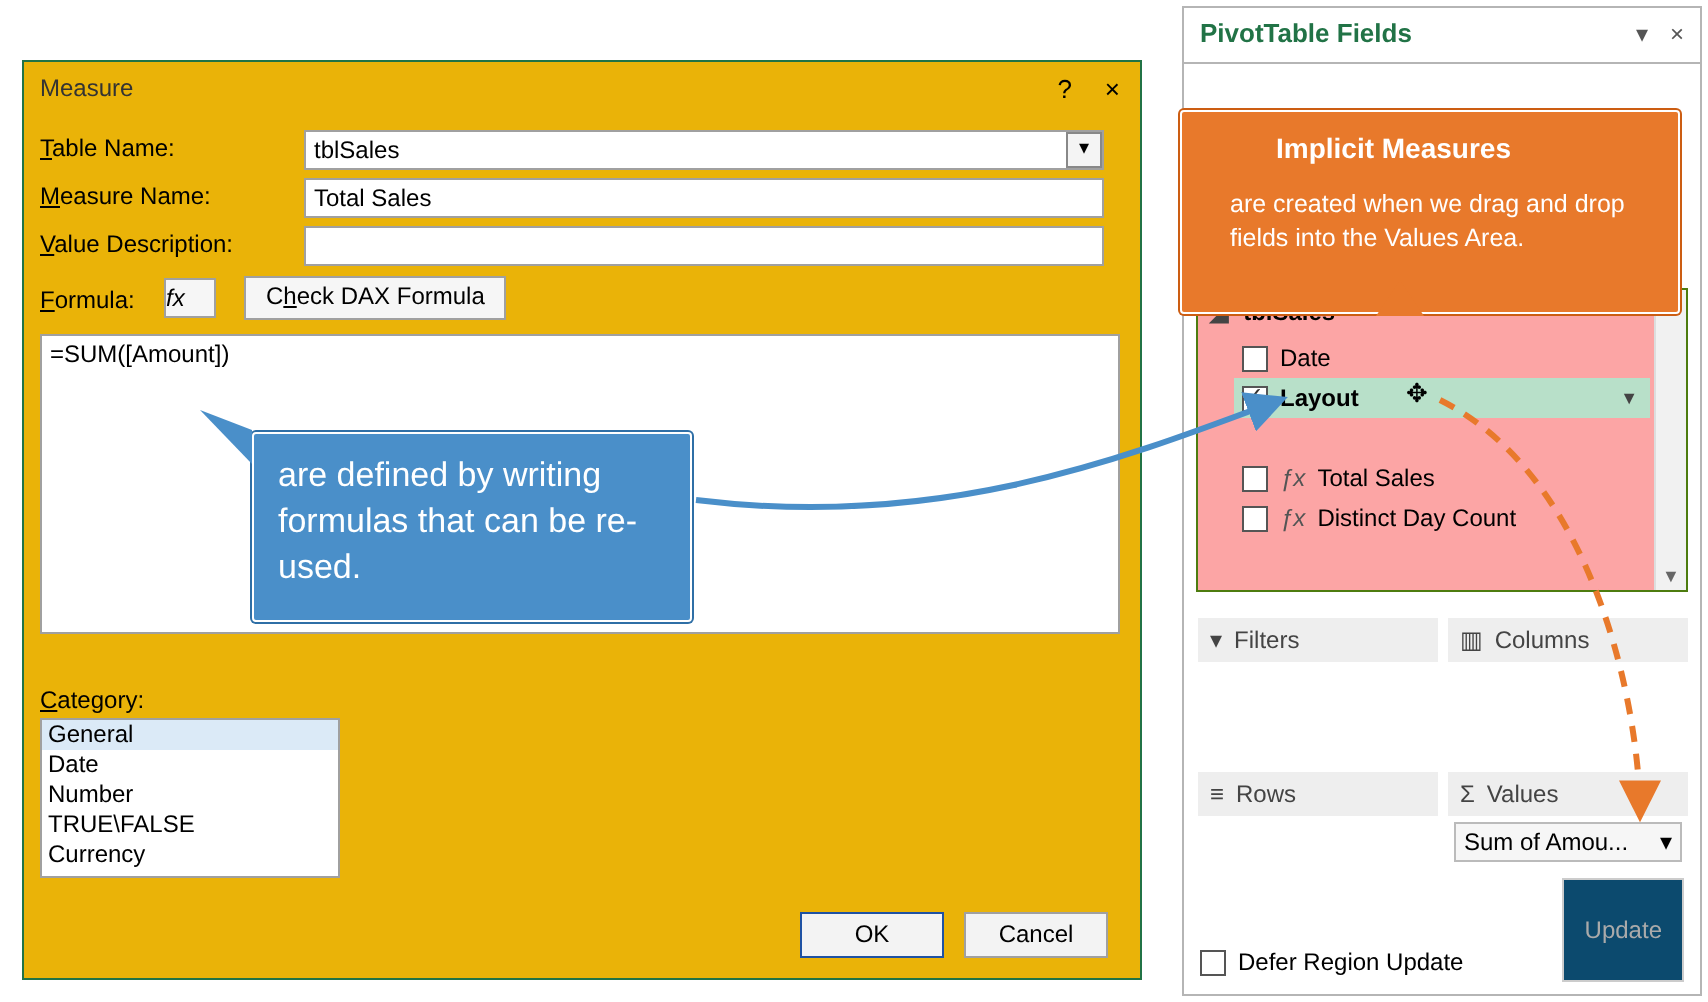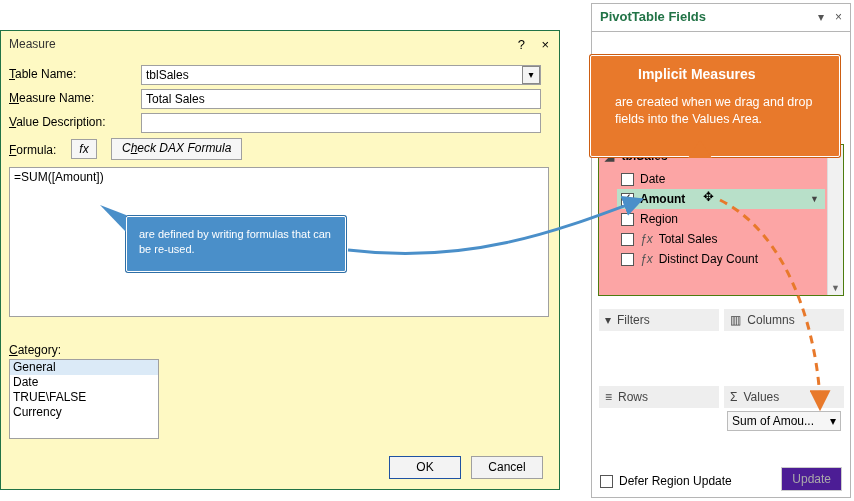--- a/index.html
+++ b/index.html
@@ -1,34 +1,34 @@
 <!DOCTYPE html>
 <html><head>
 <meta charset="utf-8">
 <style>
   * { box-sizing: border-box; font-family: "Segoe UI", Tahoma, sans-serif; font-size: 12px; }
   body { margin:0; padding:0; width:854px; height:501px; background:#fff; position:relative; overflow:hidden; }
 
   
-  .measure-dialog { position:absolute; left:0; top:30px; width:560px; height:460px;
-    border:1.5px solid #217346; background:#fef9c3; }
+  .measure-dialog { position:absolute; left:11px; top:30px; width:560px; height:460px;
+    border:1.5px solid #217346; background:#eab308; }
   .mdlg-title { position:absolute; left:8px; top:6px; font-size:12px; color:#333; }
   .mdlg-help  { position:absolute; right:34px; top:6px; font-size:13px; color:#000; cursor:pointer; }
   .mdlg-close { position:absolute; right:10px;  top:6px; font-size:13px; color:#000; cursor:pointer; }
 
   .lbl { position:absolute; color:#000; white-space:nowrap; }
   .u  { text-decoration:underline; }
   .input { position:absolute; border:1px solid #a0a0a0; background:#fff; height:20px; padding:2px 4px; }
 
   .tablename-combo { position:absolute; width:400px; height:20px; border:1px solid #a0a0a0; background:#fff; }
   .tablename-combo .txt { position:absolute; left:4px; top:2px; }
   .tablename-combo .dd  { position:absolute; right:0; top:0; width:18px; height:18px; border:1px solid #888; text-align:center; line-height:16px; cursor:pointer; font-size:10px; background:#f4f4f4;}
 
   .fx-btn { position:absolute; width:26px; height:20px; border:1px solid #a0a0a0; background:#f6f6f6;
-            font-style:italic; text-align:center; line-height:18px; cursor:pointer;}
+            font-style:italic; line-height:18px; cursor:pointer;}
   .checkdax { position:absolute; height:22px; border:1px solid #a0a0a0; background:#f6f6f6;
               padding:2px 10px; cursor:pointer;}
 
   .formula-box { position:absolute; border:1px solid #a0a0a0; background:#fff; }
   .formula-txt { position:absolute; left:4px; top:2px; }
 
   .cat-list { position:absolute; width:150px; height:80px; border:1px solid #a0a0a0; background:#fff; overflow:hidden;}
   .cat-item { height:15px; padding:0 3px; line-height:15px; }
   .cat-item.sel { background:#dbeaf7; }
 
@@ -60,32 +60,32 @@
   .zone .hdr { height:22px; background:#eee; display:flex; align-items:center; gap:6px; padding:0 6px; color:#444;}
   .zone.filters { left:7px;  top:305px;}
   .zone.cols    { left:132px; top:305px;}
   .zone.rows    { left:7px;  top:382px;}
   .zone.values  { left:132px; top:382px;}
   .zone-body    { height:42px; background:#fff;}
   .value-chip   { margin:3px; height:20px; border:1px solid #bbb; background:#f6f6f6; display:flex; align-items:center; padding:0 4px; justify-content:space-between;}
   .sigma { font-size:12px;}
 
   .defer-row { position:absolute; left:8px; bottom:9px; display:flex; align-items:center; gap:6px;}
-  .update-btn { position:absolute; right:8px; bottom:6px; border:1px solid #ccc; background:#4c1d95; color:#aaa; padding:4px 10px;}
+  .update-btn { position:absolute; right:8px; bottom:6px; border:1px solid #ccc; background:#0c4a6e; color:#aaa; padding:18px 10px;}
 
   
   .callout-orange { position:absolute; left:590px; top:55px; width:250px; padding:10px 12px 16px;
     background:#E8792B; color:#fff; border:1.5px solid #fff; box-shadow:0 0 0 1px #cc5d12; border-radius:2px;}
   .callout-orange h1 { margin:0 0 4px; font-size:14px; font-weight:bold; color:#fff;padding-left:35px;}
   .callout-orange p  { margin:12px; font-size:12.5px; line-height:1.35; color:#fff;}
 
   .callout-blue { position:absolute; left:126px; top:216px; width:220px; padding:10px 12px 14px;
     background:#4A8FC9; color:#fff; border:1.5px solid #fff; box-shadow:0 0 0 1px #2f6fa6; border-radius:2px;}
   .callout-blue h1 { margin:0 0 4px; font-size:14px; font-weight:bold; color:#fff;}
-  .callout-blue p  { margin:0; font-size:11px; line-height:1.35; color:#fff;}
+  .callout-blue p  { margin:0; font-size:17px; line-height:1.35; color:#fff;}
 
   .svg-layer { position:absolute; inset:0; pointer-events:none; }
 </style>
 </head>
 <body>
 
 <div class="measure-dialog">
   <div class="mdlg-title">Measure</div>
   <div class="mdlg-help">?</div>
   <div class="mdlg-close">×</div>
@@ -97,30 +97,31 @@
   </div>
 
   <div class="lbl" style="left:8px; top:60px;"><span class="u">M</span>easure Name:</div>
   <input class="input" style="left: 140px; top: 58px; width: 400px;" value="Total Sales">
 
   <div class="lbl" style="left:8px; top:84px;"><span class="u">V</span>alue Description:</div>
   <input class="input" style="left: 140px; top: 82px; width: 400px;" value="">
 
   <div class="lbl" style="left:8px; top:112px;"><span class="u">F</span>ormula:</div>
   <div class="fx-btn" style="left:70px; top:108px;">fx</div>
-  <div class="checkdax" style="left:110px; top:107px;font-style:italic;">C<span class="u">h</span>eck DAX Formula</div>
+  <div class="checkdax" style="left:110px; top:107px;">C<span class="u">h</span>eck DAX Formula</div>
 
   <div class="formula-box" style="left:8px; top:136px; width:540px; height:150px;">
     <span class="formula-txt">=SUM([Amount])</span>
   </div>
 
   <div class="lbl" style="left:8px; top:312px;"><span class="u">C</span>ategory:</div>
   <div class="cat-list" style="left:8px; top:328px;">
     <div class="cat-item sel">General</div>
     <div class="cat-item">Date</div>
+    <div class="cat-item">Number</div>
     <div class="cat-item">TRUE\FALSE</div>
     <div class="cat-item">Currency</div>
   </div>
 
   <div class="btn primary" style="right:98px; bottom:10px;">OK</div>
   <div class="btn" style="right:16px; bottom:10px;">Cancel</div>
 </div>
 
 <div class="pane">
   <div class="pane-hdr">
@@ -134,26 +135,22 @@
       <span class="tri">◢</span>
       <span>tblSales</span>
     </div>
 
     <div class="fld-row" style="top:24px;">
       <span class="chk"></span>
       <span>Date</span>
     </div>
     <div class="fld-row active" style="top:44px;">
       <span class="chk checked"></span>
-      <b>Amount</b>
+      <b>Layout</b>
       <span class="dd-arrow">▼</span>
-    </div>
-    <div class="fld-row" style="top:64px;">
-      <span class="chk"></span>
-      <span>Region</span>
     </div>
     <div class="fld-row" style="top:84px;">
       <span class="chk"></span>
       <span class="fx">ƒx</span>
       <span>Total Sales</span>
     </div>
     <div class="fld-row" style="top:104px;">
       <span class="chk"></span>
       <span class="fx">ƒx</span>
       <span>Distinct Day Count</span>

